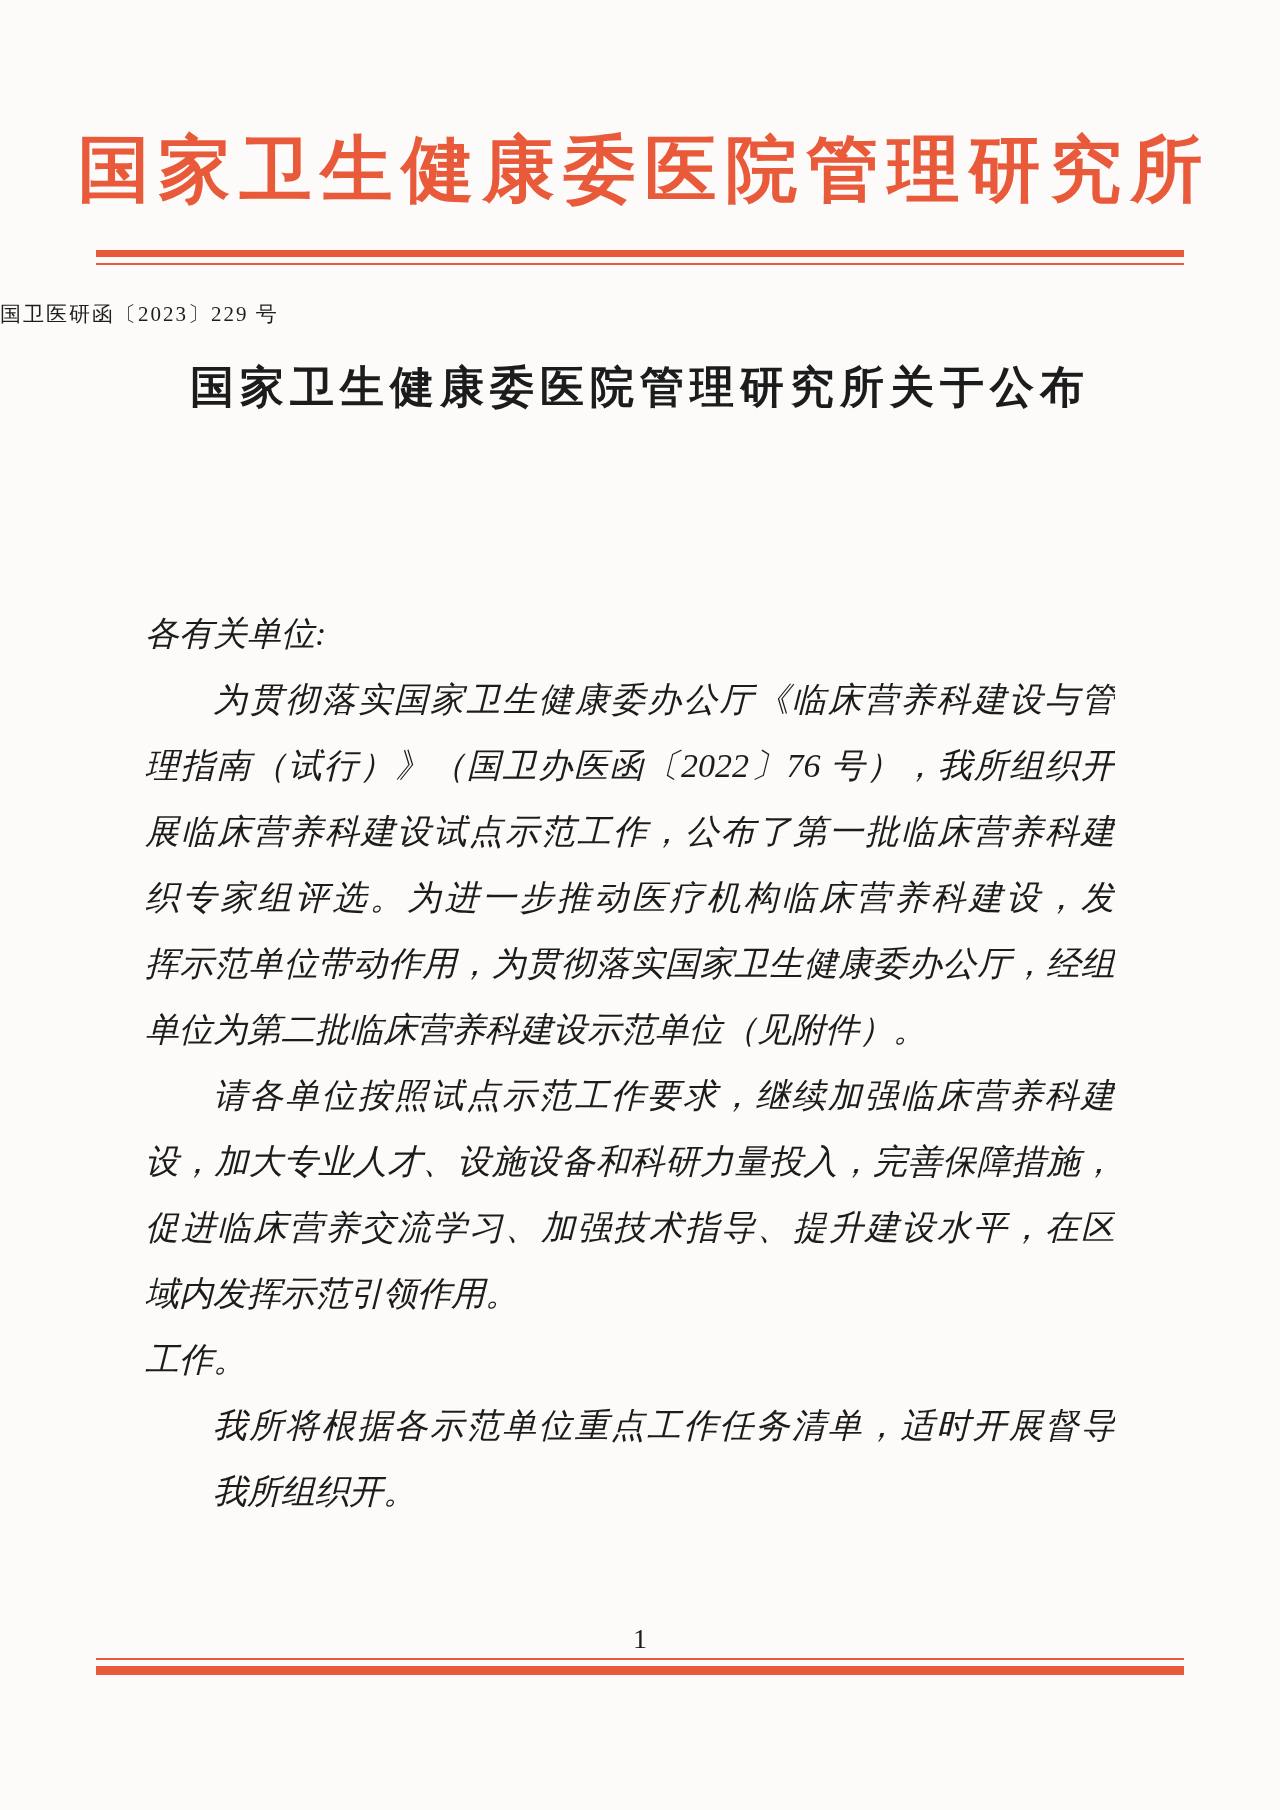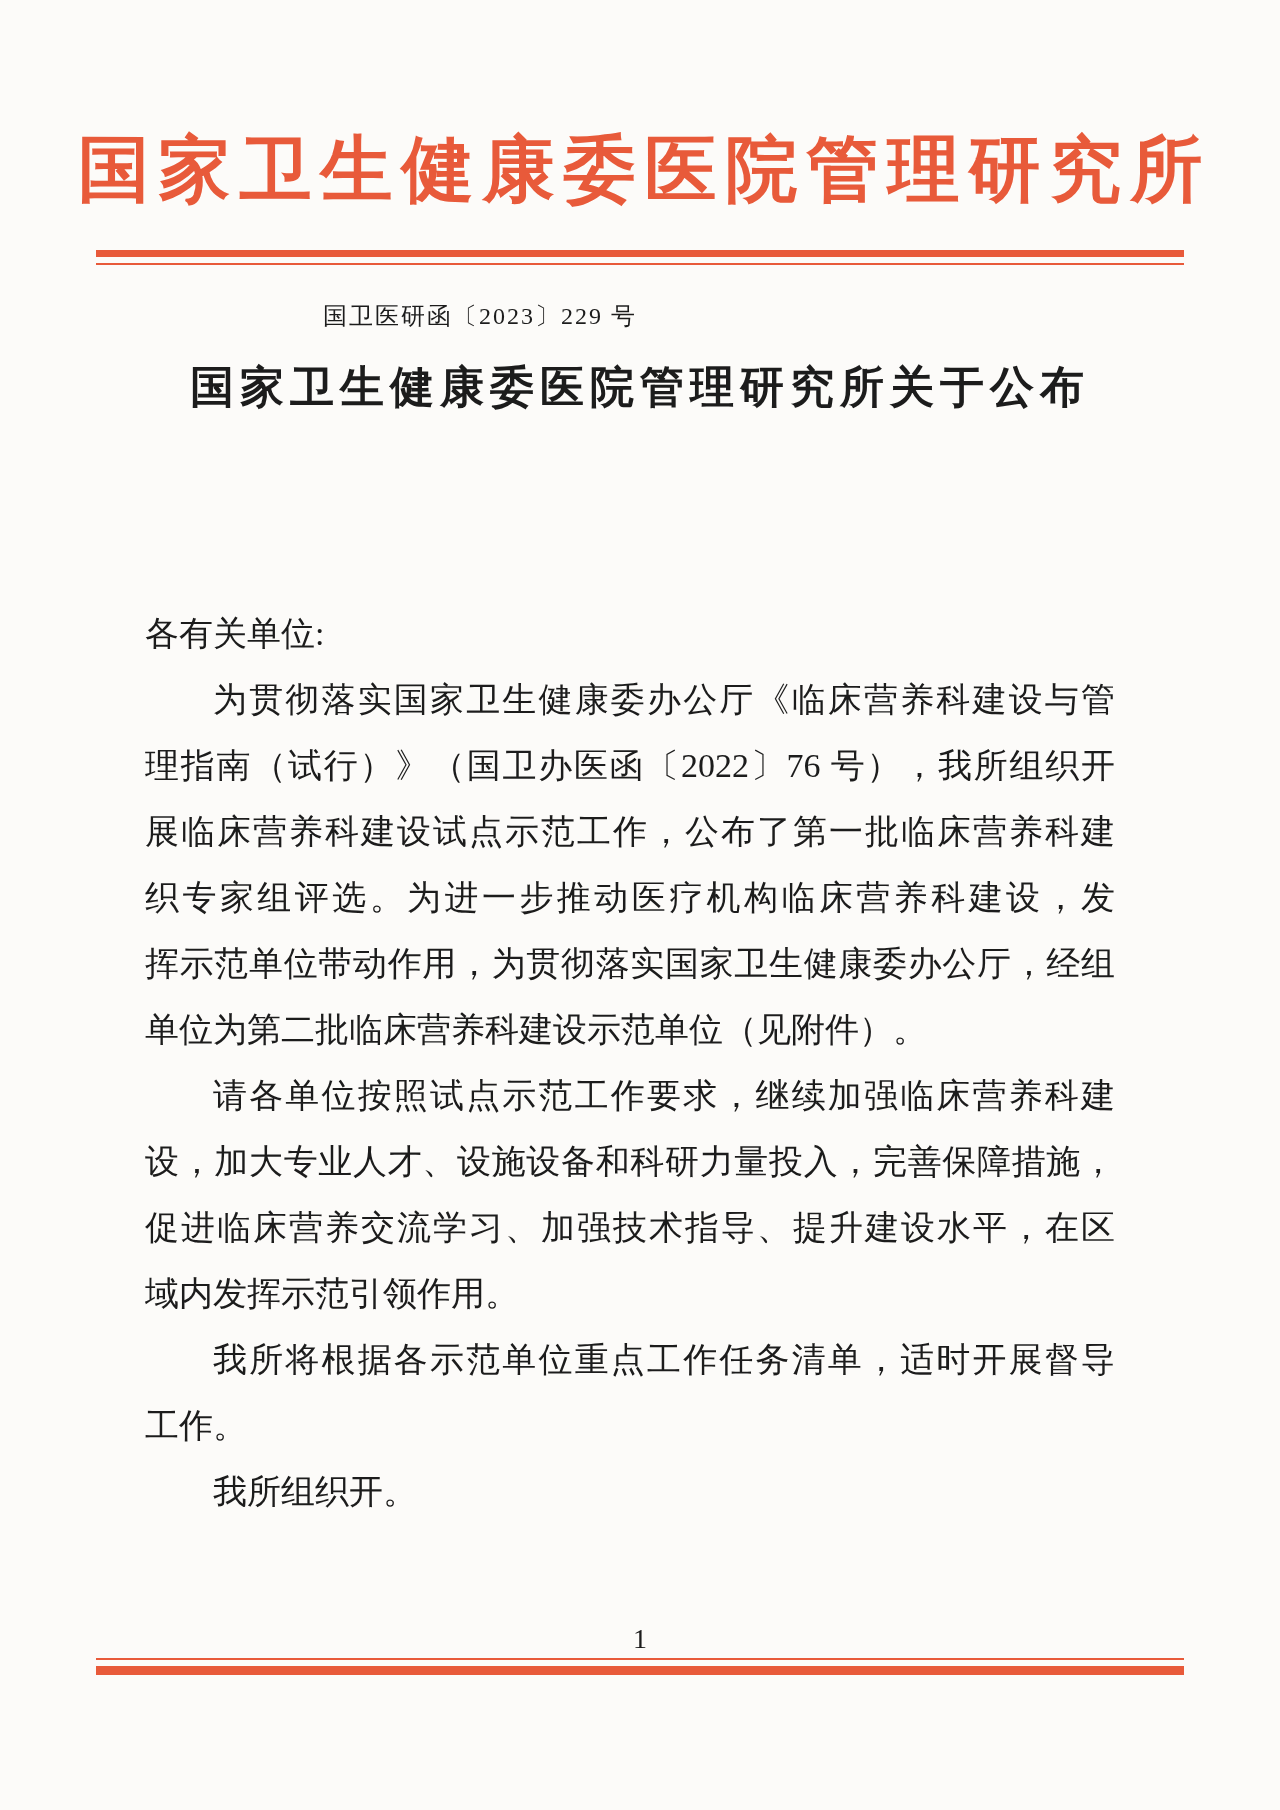--- a/index.html
+++ b/index.html
@@ -30,22 +30,22 @@
 
   .rule { position: absolute; left: 96px; right: 96px; background: var(--accent); }
   .rule-top-thick  { top: 250px; height: 7px; }
   .rule-top-thin   { top: 263px; height: 2px; }
   .rule-bot-thin   { top: 1658px; height: 2px; }
   .rule-bot-thick  { top: 1666px; height: 9px; }
 
   .doc-number {
     position: absolute;
     top: 300px; left: 0; right: 320px;
-    text-align: center;
-    font-size: 24px;
+    text-align: left;
+    font-size: 21px;
     letter-spacing: 2px;
     white-space: nowrap;
   }
 
   .notice-title {
     position: absolute;
     top: 356px; left: 0; right: 0;
     text-align: center;
     font-weight: bold;
     font-size: 44px;
@@ -60,20 +60,21 @@
     width: 970px;
     font-size: 34px;
     line-height: 66px;
   }
   .bl {
     text-align: justify;
     text-align-last: justify;
     height: 66px;
     overflow: hidden;
     white-space: nowrap;
+    font-style: italic;
   }
   .bl.first { text-indent: 2em; }
   .bl.last  { text-align-last: left; }
 
   .page-number {
     position: absolute;
     top: 1620px; left: 0; right: 0;
     text-align: center;
     font-size: 28px;
     line-height: 38px;
@@ -103,22 +104,22 @@
     <div class="bl">展临床营养科建设试点示范工作，公布了第一批临床营养科建</div>
     <div class="bl">织专家组评选。为进一步推动医疗机构临床营养科建设，发</div>
     <div class="bl">挥示范单位带动作用，为贯彻落实国家卫生健康委办公厅，经组</div>
     <div class="bl last">单位为第二批临床营养科建设示范单位（见附件）。</div>
 
     <div class="bl first">请各单位按照试点示范工作要求，继续加强临床营养科建</div>
     <div class="bl">设，加大专业人才、设施设备和科研力量投入，完善保障措施，</div>
     <div class="bl">促进临床营养交流学习、加强技术指导、提升建设水平，在区</div>
     <div class="bl last">域内发挥示范引领作用。</div>
 
+    <div class="bl last">工作。</div>
     <div class="bl first">我所将根据各示范单位重点工作任务清单，适时开展督导</div>
-    <div class="bl last">工作。</div>
 
     <div class="bl first last">我所组织开。</div>
   </div>
 
   <div class="page-number">1</div>
 
   <div class="rule rule-bot-thin"></div>
   <div class="rule rule-bot-thick"></div>
 
 </div>

